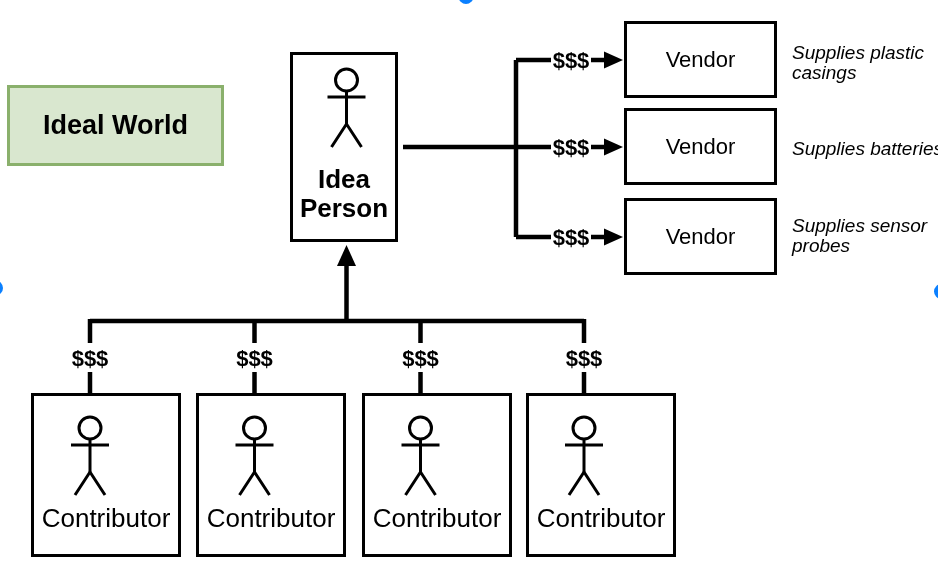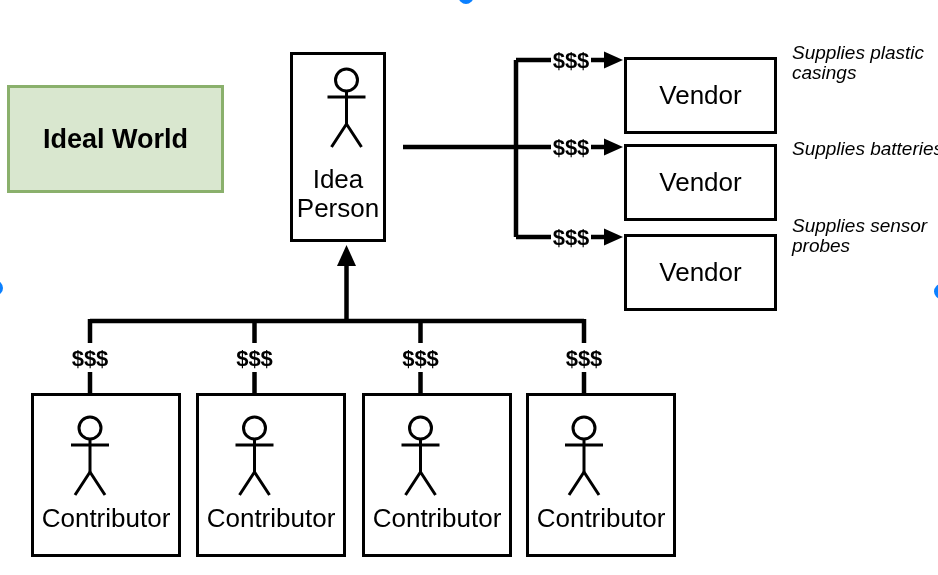--- a/index.html
+++ b/index.html
@@ -2,34 +2,34 @@
 <html><head>
 <meta charset="utf-8">
 <style>
   html,body{margin:0;padding:0;background:#ffffff;}
   .stage{
     position:relative;width:938px;height:575px;background:#ffffff;
     overflow:hidden;font-family:"Liberation Sans",sans-serif;color:#000;
   }
   .box{position:absolute;box-sizing:border-box;border:3px solid #000;background:#ffffff;}
   .ideal-box{
-    position:absolute;box-sizing:border-box;left:7px;top:85px;width:217px;height:108px;
+    position:absolute;box-sizing:border-box;left:7px;top:85px;width:217px;height:81px;
     background:#d9e7cf;border:3px solid #8ab06c;
     display:flex;align-items:center;justify-content:center;
     font-weight:bold;font-size:27px;
   }
-  .idea-box{left:290px;top:52px;width:96px;height:190px;}
+  .idea-box{left:290px;top:52px;width:108px;height:190px;font-weight:bold;}
   .idea-label{
     position:absolute;left:0;bottom:16px;width:100%;text-align:center;
     font-size:26px;line-height:29px;white-space:pre-line;
   }
   .vendor-box{
     position:absolute;box-sizing:border-box;border:3px solid #000;background:#fff;
     left:624px;width:153px;height:77px;
-    display:flex;align-items:center;justify-content:center;font-size:26px;margin-top:36px;
+    display:flex;align-items:center;justify-content:center;font-size:22px;
   }
   .v1{top:21px;} .v2{top:108px;} .v3{top:198px;}
   .note{
     position:absolute;left:792px;width:175px;
     font-style:italic;font-size:19px;line-height:20px;white-space:pre-line;
   }
   .n1{top:43px;} .n2{top:139px;} .n3{top:216px;}
   .contrib-box{position:absolute;box-sizing:border-box;border:3px solid #000;background:#fff;top:393px;width:150px;height:164px;margin-left:16px;}
   .c1{left:15px;} .c2{left:180px;} .c3{left:346px;} .c4{left:510px;}
   .contrib-label{

